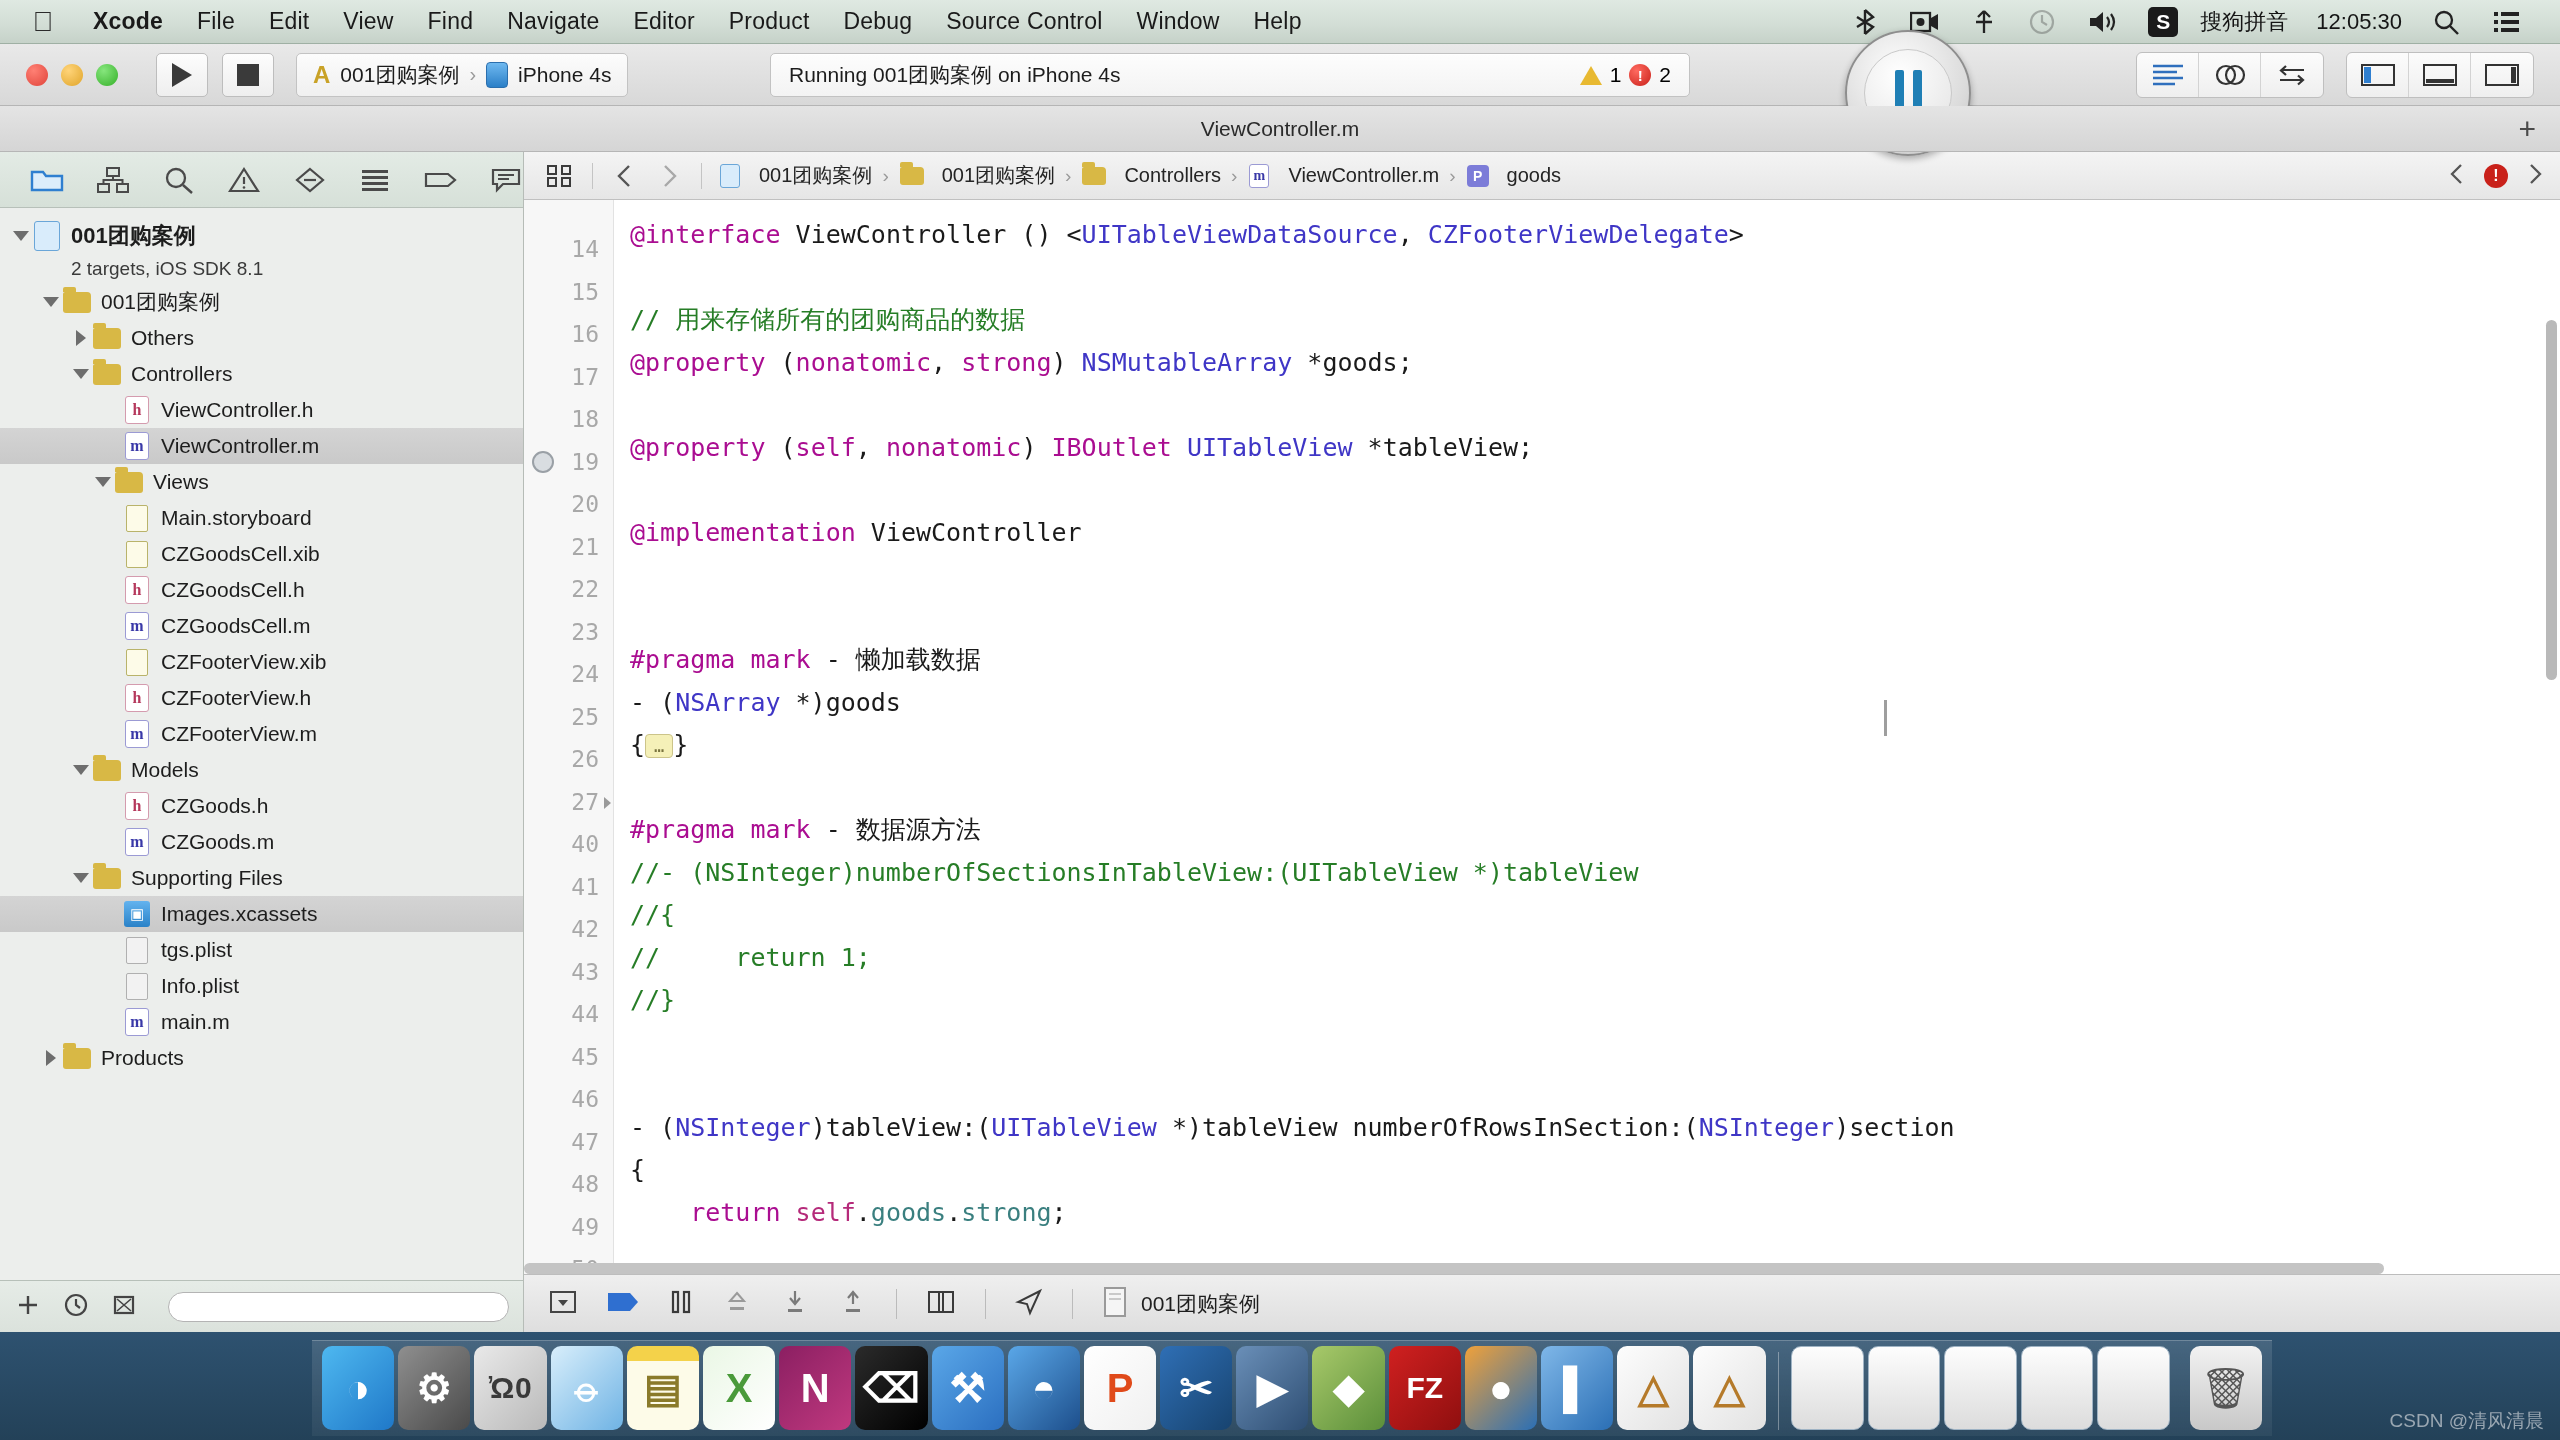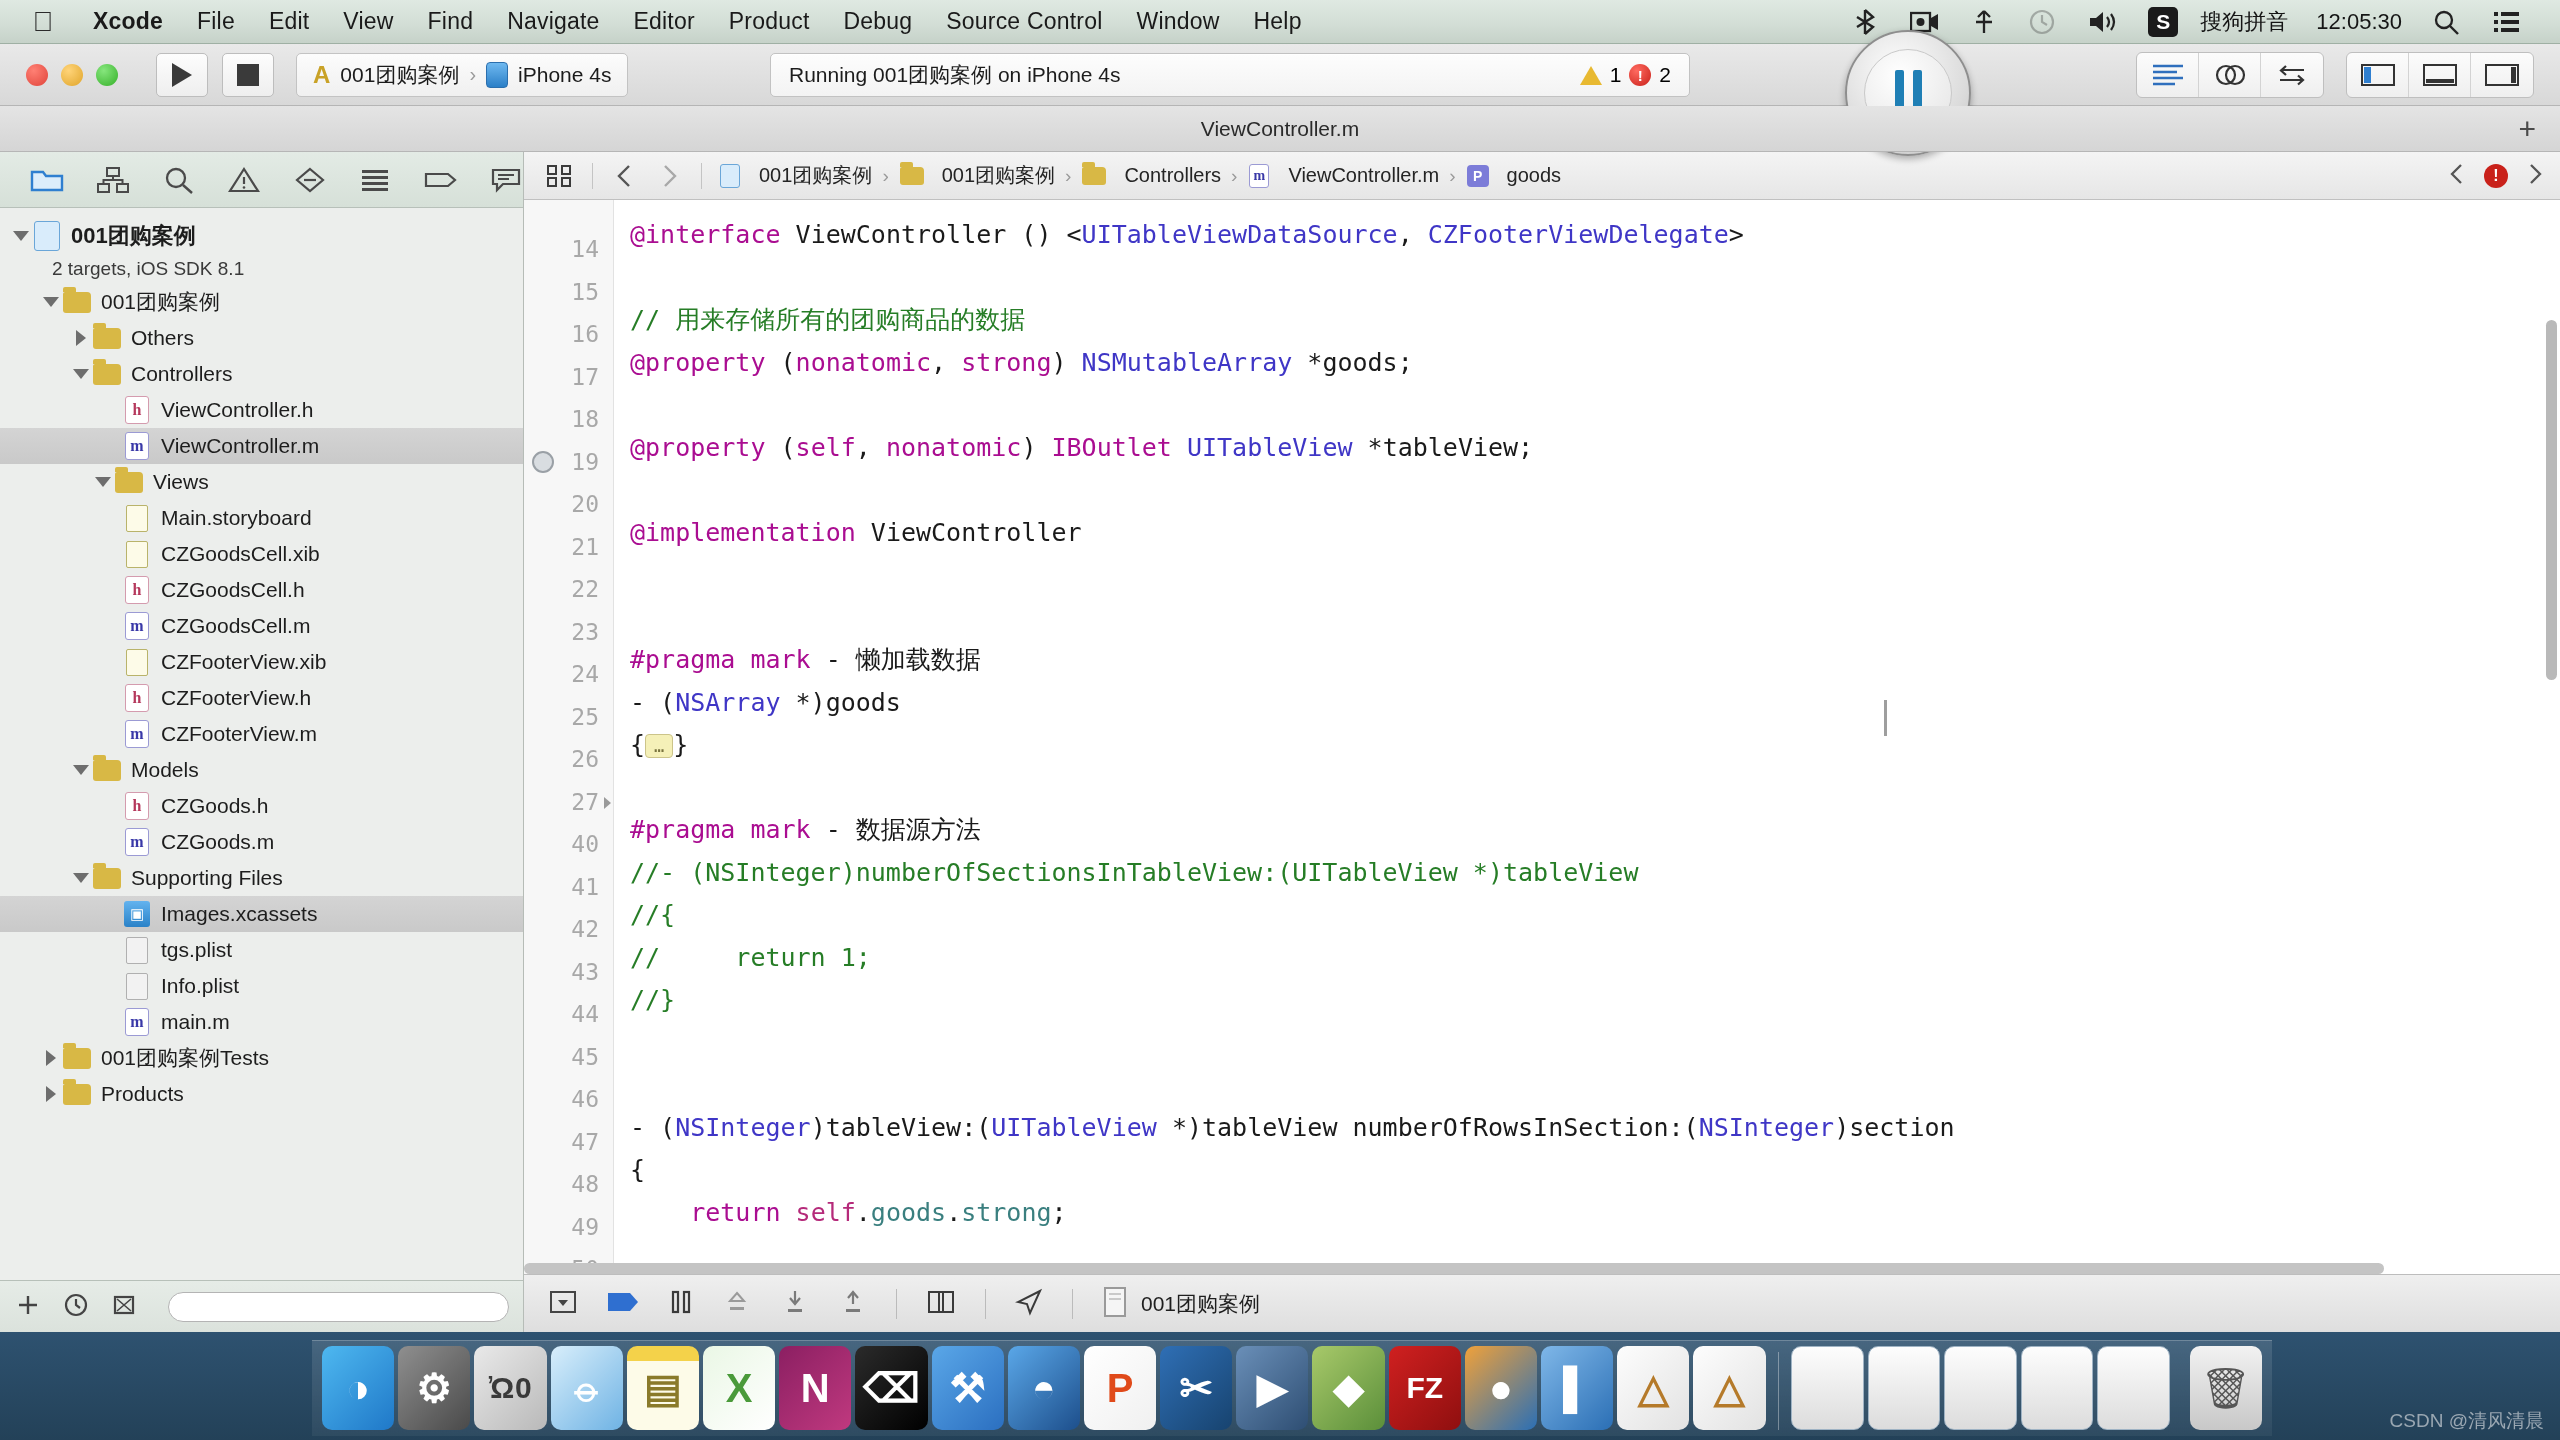--- a/index.html
+++ b/index.html
@@ -136,21 +136,21 @@
   .doc.grey{ background:#f2f2f2;border-color:#b0b0b0;}
   .letter{ width:24px;height:28px;border-radius:3px;display:flex;align-items:center;justify-content:center;
      font-size:16px;font-weight:bold;background:#fff;border:1px solid #bdbdbd; font-family:"Liberation Serif",serif;}
   .letter.h{ color:#b5385c; border-color:#d49bae;}
   .letter.m{ color:#3a39a8; border-color:#9b9ad4;}
   .xcassets{ width:26px;height:26px;border-radius:3px;background:linear-gradient(180deg,#63b3ef,#2a82c8);
      display:flex;align-items:center;justify-content:center;color:#fff;font-size:15px;}
   .proj-icon{ width:26px;height:30px;background:#d9ecfb;border:1px solid #6aa6d8;border-radius:3px;}
   .lbl{ font-size:21px; color:#1d1d1d;}
   .lbl.bold{ font-weight:bold; font-size:22px;}
-  .sub{ font-size:19px; color:#3a3a3a; padding-left:52px; height:30px; display:flex; align-items:center;}
+  .sub{ font-size:19px; color:#3a3a3a; padding-left:71px; height:30px; display:flex; align-items:center;}
 
   .nav-footer{
     height:52px; background:linear-gradient(180deg,#e6ece7,#dbe2dc);
     border-top:1px solid #b7c0b9; display:flex; align-items:center; padding:0 14px; gap:20px;
   }
   .filter-field{ flex:1; height:30px; background:#fff; border:1px solid #b4b4b4; border-radius:15px; margin-left:10px;}
 
   
   .editor{ flex:1; display:flex; flex-direction:column; background:#fff; min-width:0;}
   .jumpbar{
@@ -598,29 +598,20 @@
               </span>
             <span class="lbl">Info.plist</span>
           </div>
           <div class="row" style="padding-left:122px">
             <span class="ficon">
                 <span class="letter m">m</span>
               </span>
             <span class="lbl">main.m</span>
           </div>
 
-          <div class="row" style="padding-left:40px">
-            <span class="tw">
-                <span class="tri-r"></span>
-              </span>
-            <span class="ficon">
-                <span class="folder"></span>
-              </span>
-            <span class="lbl">001团购案例Tests</span>
-          </div>
           <div class="row" style="padding-left:40px">
             <span class="tw">
                 <span class="tri-r"></span>
               </span>
             <span class="ficon">
                 <span class="folder"></span>
               </span>
             <span class="lbl">Products</span>
           </div>
         </div>

